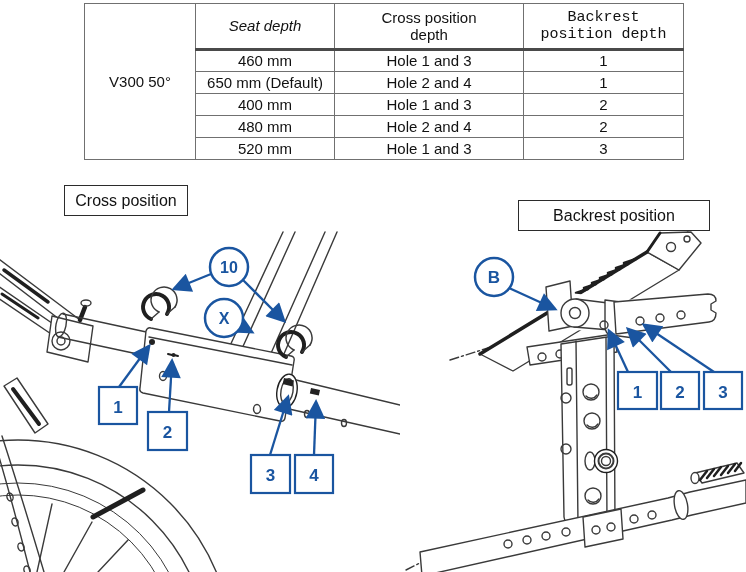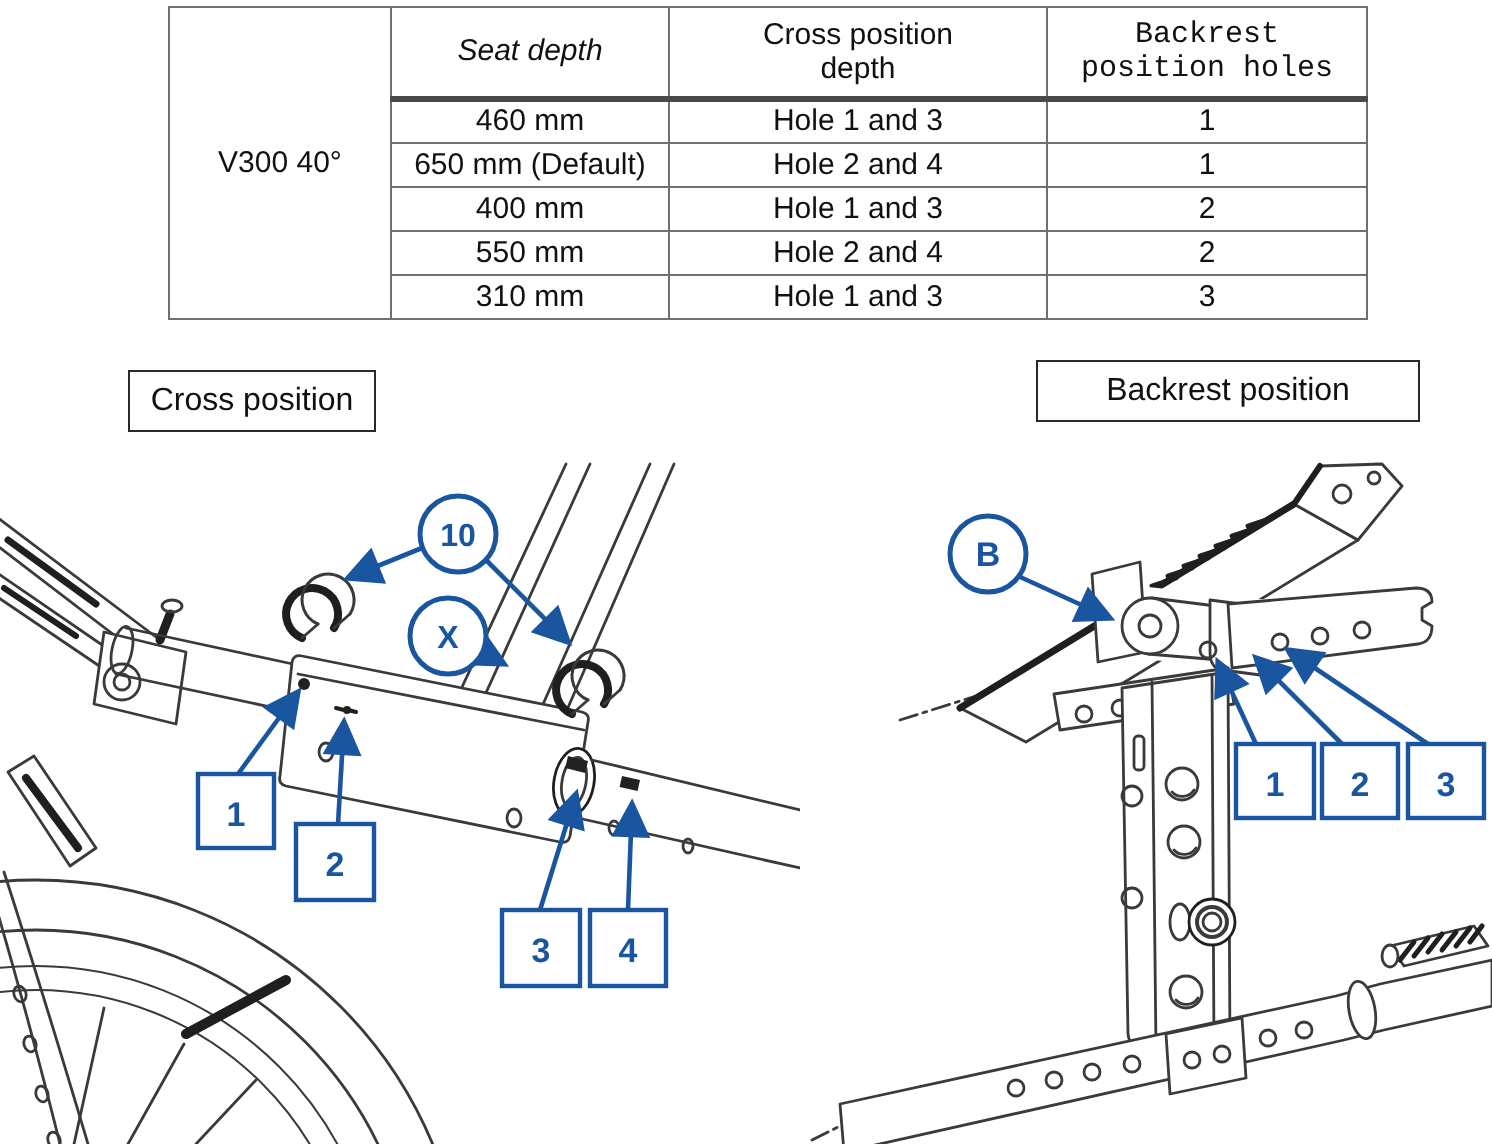--- a/index.html
+++ b/index.html
@@ -24,21 +24,21 @@
   .spec-table .c-cross{width:184px;}
   .spec-table .c-back{width:155px;font-family:Liberation Mono, monospace;}
   .spec-table tr.data{height:22px;margin-top:25px;}
   
   .sec-label{
     position:absolute;height:29px;background:#fff;border:1px solid #2b2b2b;
     display:flex;align-items:center;justify-content:center;
     font-size:16px;white-space:nowrap;
   }
   #cross-label{left:64px;top:185px;width:122px;}
-  #backrest-label{left:518px;top:180px;width:190px;}
+  #backrest-label{left:518px;top:200px;width:190px;}
   
   .diagram{position:absolute;}
   #cross-svg{left:0;top:230px;}
   #backrest-svg{left:400px;top:230px;}
   .art{stroke:#3a3a3a;fill:none;stroke-width:1.4;stroke-linecap:round;stroke-linejoin:round;}
   .artw{fill:#ffffff;stroke:#3a3a3a;stroke-width:1.4;stroke-linejoin:round;}
   .dark{stroke:#1f1f1f;}
   .filldark{fill:#222;stroke:none;}
   .dashdot{stroke-dasharray:9 3 2 3;}
   .co-line{stroke:#1a55a0;stroke-width:2.3;fill:none;}
@@ -47,55 +47,55 @@
   .co-text{fill:#1a55a0;font-family:"Liberation Sans",sans-serif;font-weight:bold;
            font-size:17px;text-anchor:middle;}
   .co-text-sm{font-size:16px;}
 </style>
 </head>
 <body>
 
 <table class="spec-table">
   <tbody>
     <tr>
-      <td class="rowlabel" rowspan="6">V300 40°</td>
+      <td class="rowlabel" rowspan="6">V300 50°</td>
       <th class="hdr c-seat">
         <span class="hline">Seat depth</span>
       </th>
       <th class="hdr c-cross">
         <span class="hline">Cross position</span>
         <span class="hline">depth</span>
       </th>
       <th class="hdr c-back">
         <span class="hline">Backrest</span>
-        <span class="hline">position holes</span>
+        <span class="hline">position depth</span>
       </th>
     </tr>
     <tr class="data">
       <td>460 mm</td>
       <td>Hole 1 and 3</td>
       <td>1</td>
     </tr>
     <tr class="data">
       <td>650 mm (Default)</td>
       <td>Hole 2 and 4</td>
       <td>1</td>
     </tr>
     <tr class="data">
       <td>400 mm</td>
       <td>Hole 1 and 3</td>
       <td>2</td>
     </tr>
     <tr class="data">
-      <td>550 mm</td>
+      <td>480 mm</td>
       <td>Hole 2 and 4</td>
       <td>2</td>
     </tr>
     <tr class="data">
-      <td>310 mm</td>
+      <td>520 mm</td>
       <td>Hole 1 and 3</td>
       <td>3</td>
     </tr>
   </tbody>
 </table>
 
 <div class="sec-label" id="cross-label">Cross position</div>
 <div class="sec-label" id="backrest-label">Backrest position</div>
 
 <svg id="cross-svg" class="diagram" width="400" height="342" viewBox="0 0 400 342">

